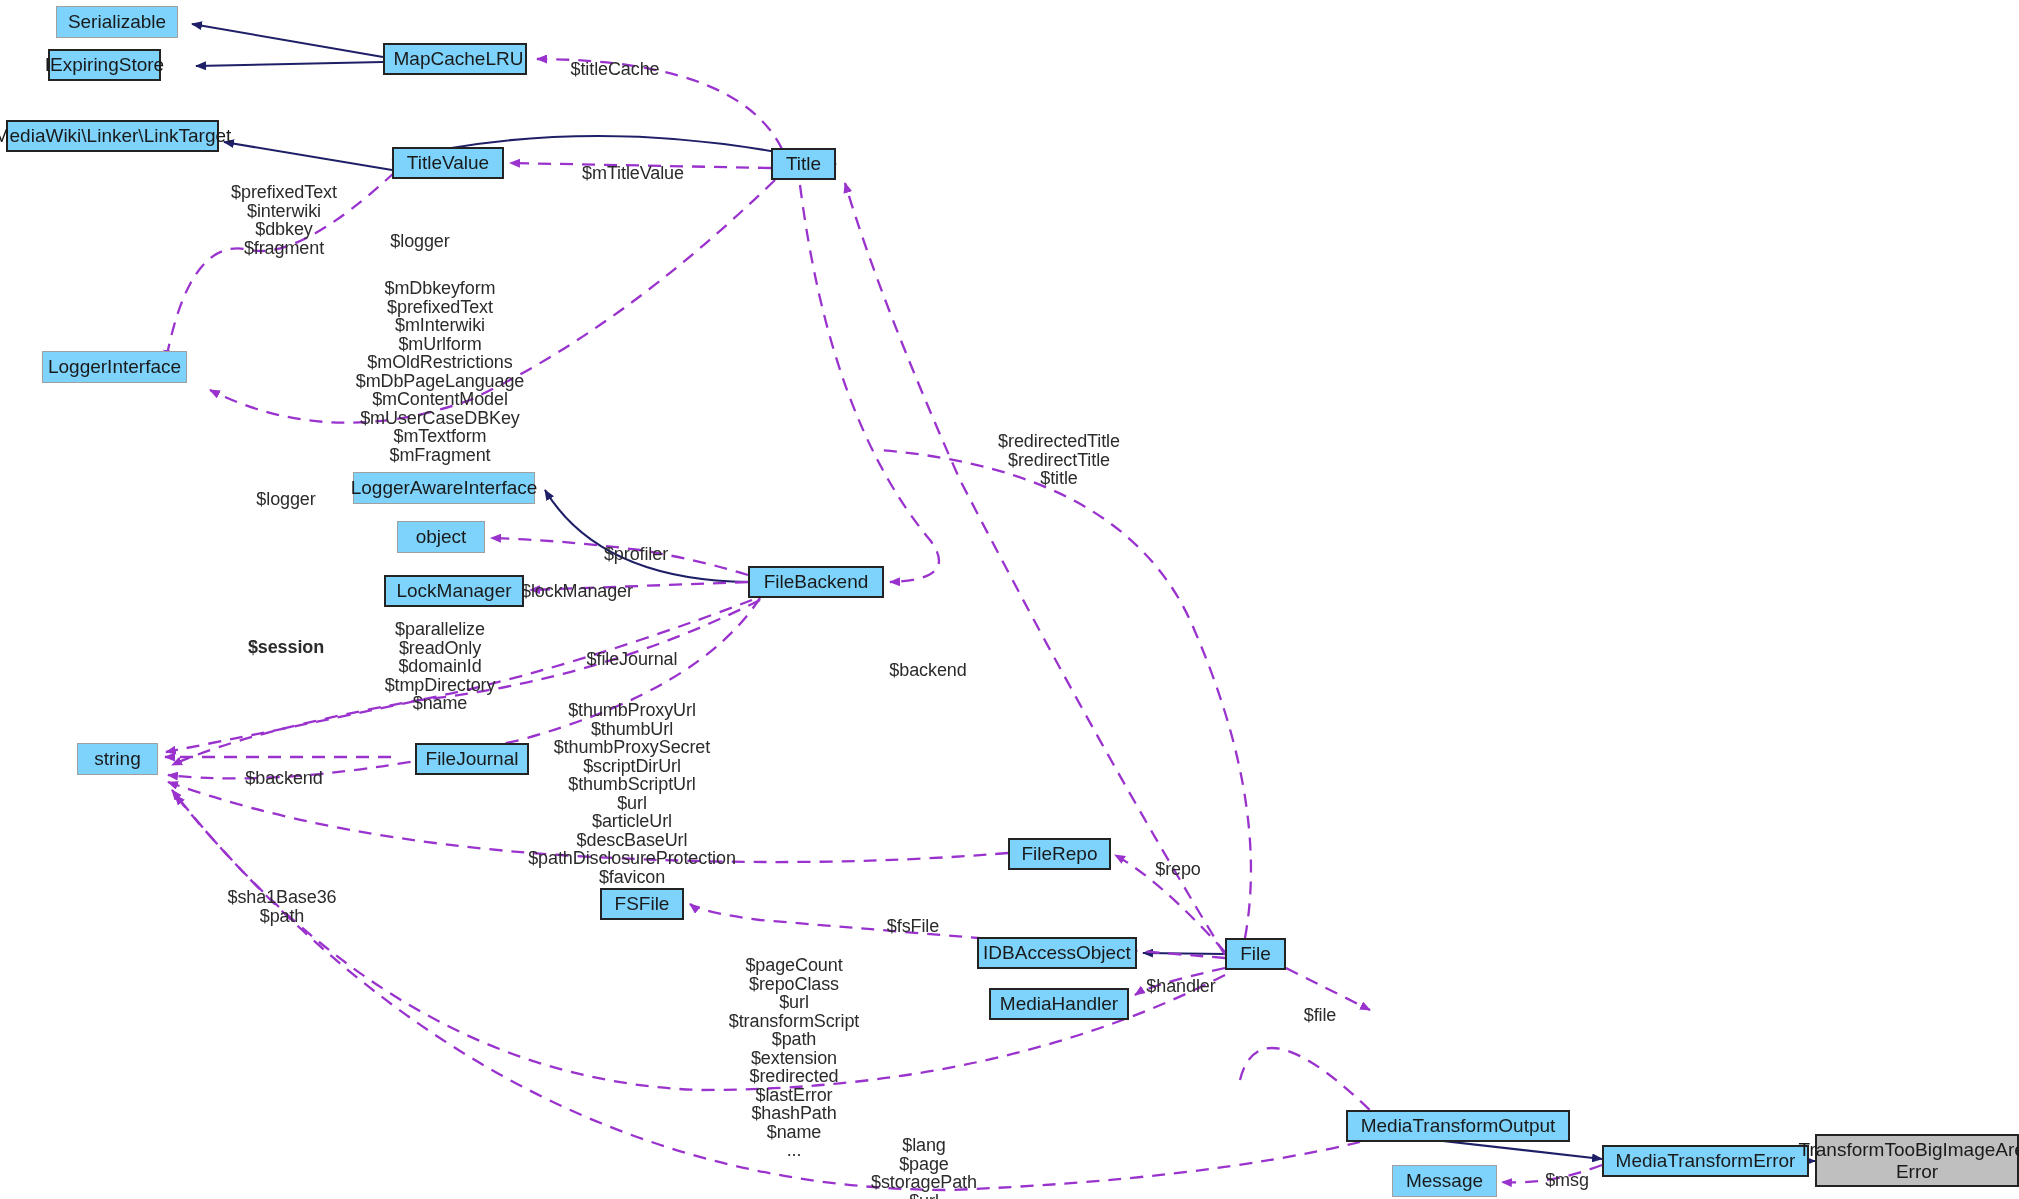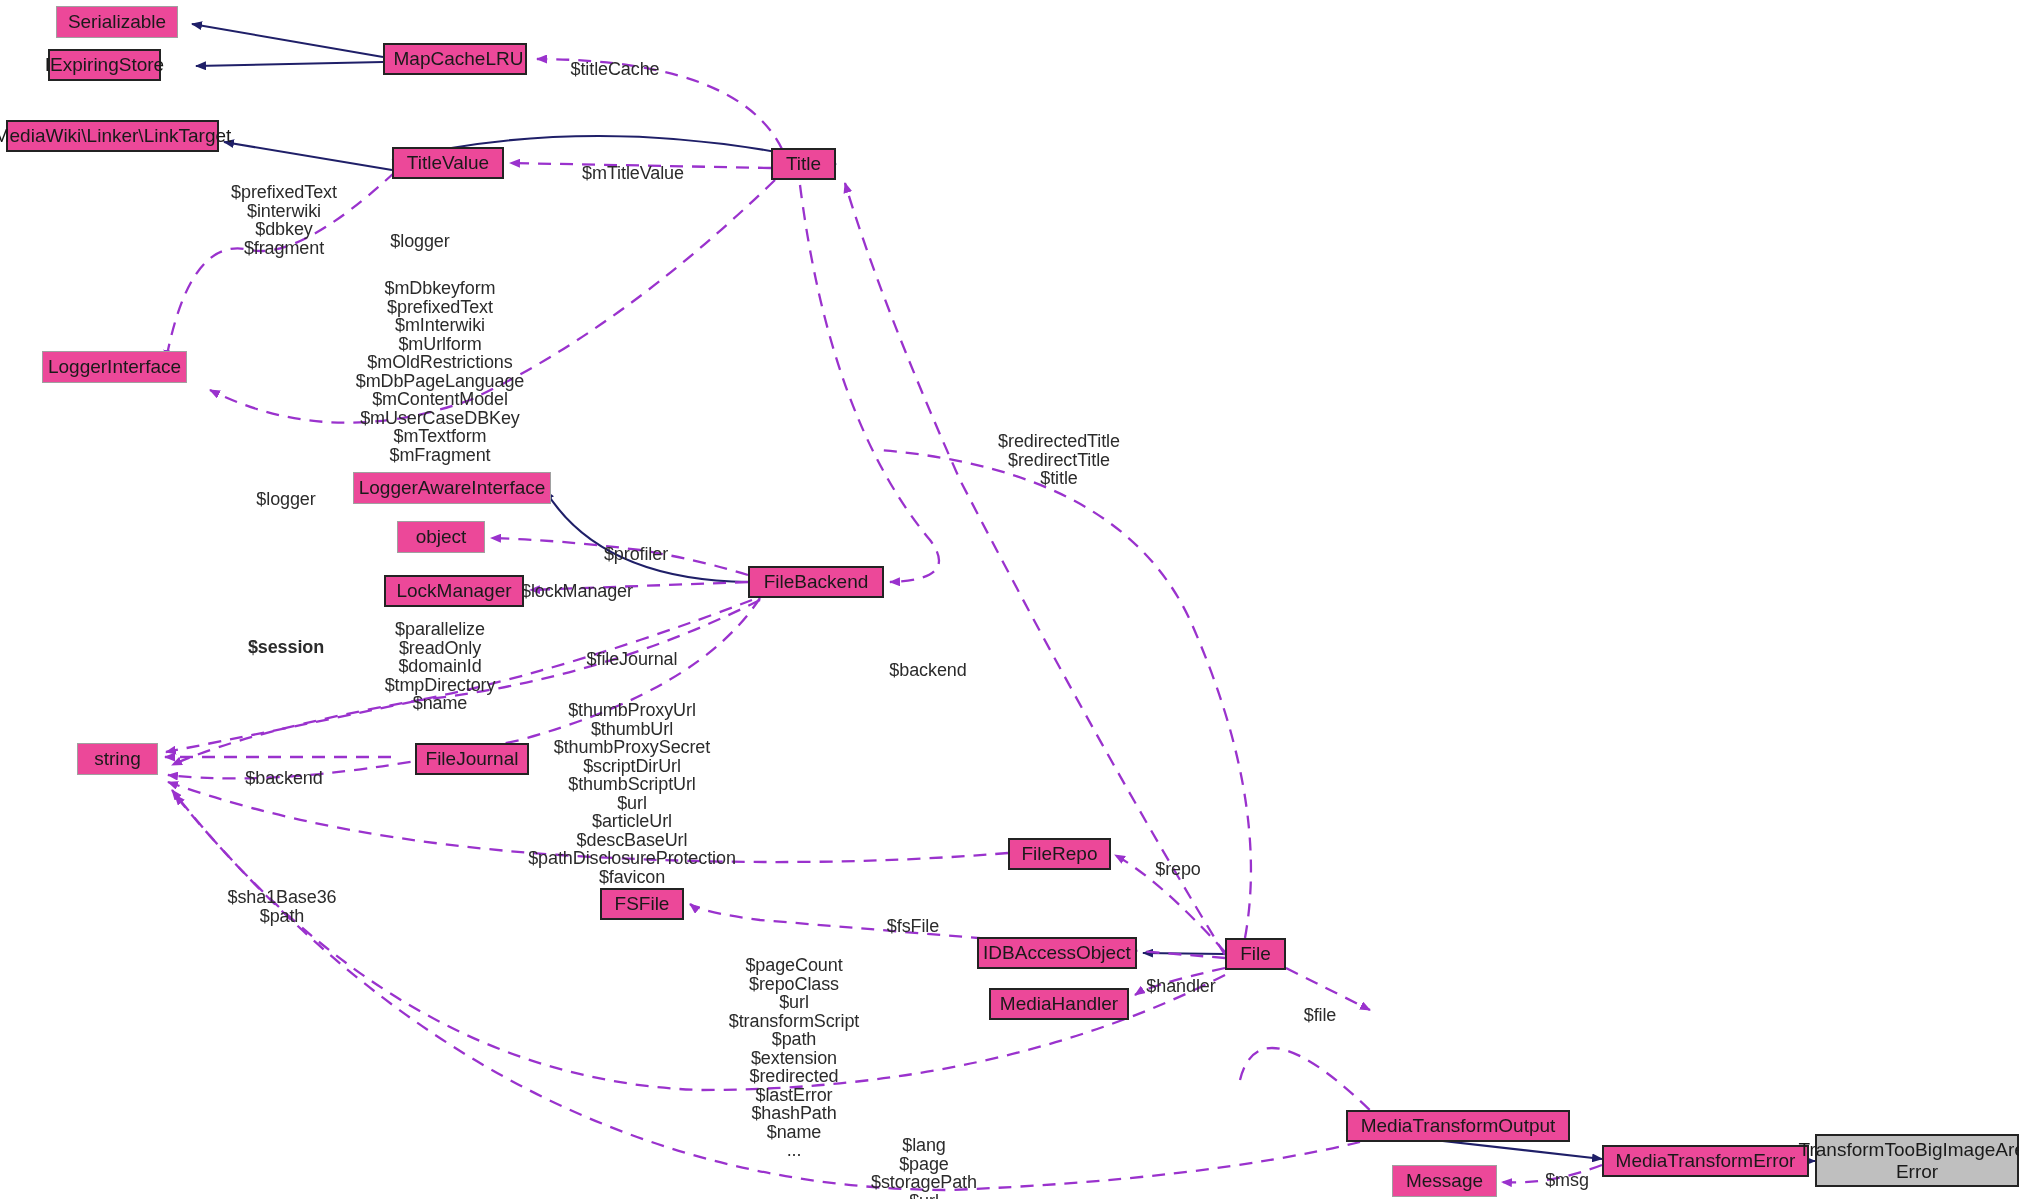--- a/index.html
+++ b/index.html
@@ -24,21 +24,21 @@
     height: 1199px;
     pointer-events: none;
   }
   .node {
     position: absolute;
     box-sizing: border-box;
     display: flex;
     align-items: center;
     justify-content: center;
     text-align: center;
-    background: #ec4899;
+    background: #7dd3fc;
     border: 1px solid #a0a0a0;
     color: #1a1a1a;
     font-size: 19px;
     line-height: 1.12;
     white-space: pre-line;
     z-index: 5;
   }
   .node.solid {
     border: 2px solid #232323;
   }
@@ -114,21 +114,21 @@
     </g>
   </svg>
 
   <div class="node light" style="left:56px;  top:6px;    width:122px; height:32px;">Serializable</div>
   <div class="node solid" style="left:48px;  top:49px;   width:113px; height:32px;">IExpiringStore</div>
   <div class="node solid" style="left:383px; top:43px;   width:144px; height:32px;padding-left:7px;">MapCacheLRU</div>
   <div class="node solid" style="left:6px;   top:120px;  width:213px; height:32px;">MediaWiki\Linker\LinkTarget</div>
   <div class="node solid" style="left:392px; top:147px;  width:112px; height:32px;">TitleValue</div>
   <div class="node solid" style="left:771px; top:148px;  width:65px;  height:32px;">Title</div>
   <div class="node light" style="left:42px;  top:351px;  width:145px; height:32px;">LoggerInterface</div>
-  <div class="node light" style="left:353px; top:472px;  width:198px; height:32px;">LoggerAwareInterface</div>
+  <div class="node light" style="left:353px; top:472px;  width:182px; height:32px;">LoggerAwareInterface</div>
   <div class="node light" style="left:397px; top:521px;  width:88px;  height:32px;">object</div>
   <div class="node solid" style="left:384px; top:575px;  width:140px; height:32px;">LockManager</div>
   <div class="node solid" style="left:748px; top:566px;  width:136px; height:32px;">FileBackend</div>
   <div class="node light" style="left:77px;  top:743px;  width:81px;  height:32px;">string</div>
   <div class="node solid" style="left:391px; top:743px;  width:114px; height:32px;margin-left:24px;">FileJournal</div>
   <div class="node solid" style="left:1008px;top:838px;  width:103px; height:32px;">FileRepo</div>
   <div class="node solid" style="left:600px; top:888px;  width:84px;  height:32px;">FSFile</div>
   <div class="node solid" style="left:977px; top:937px;  width:160px; height:32px;">IDBAccessObject</div>
   <div class="node solid" style="left:1225px;top:938px;  width:61px;  height:32px;">File</div>
   <div class="node solid" style="left:989px; top:988px;  width:140px; height:32px;">MediaHandler</div>

